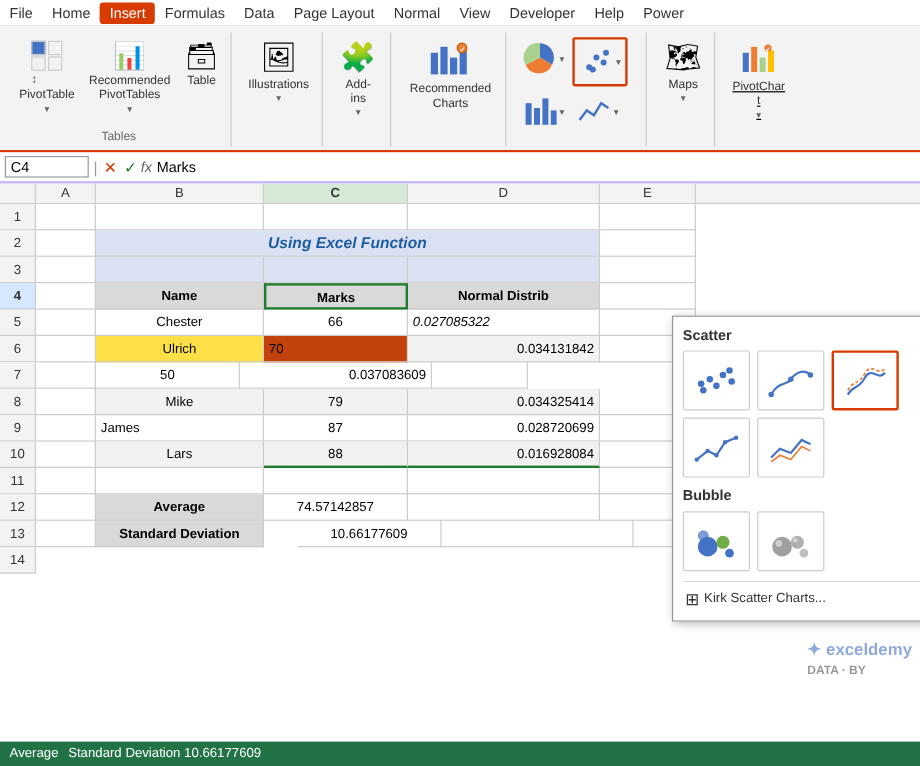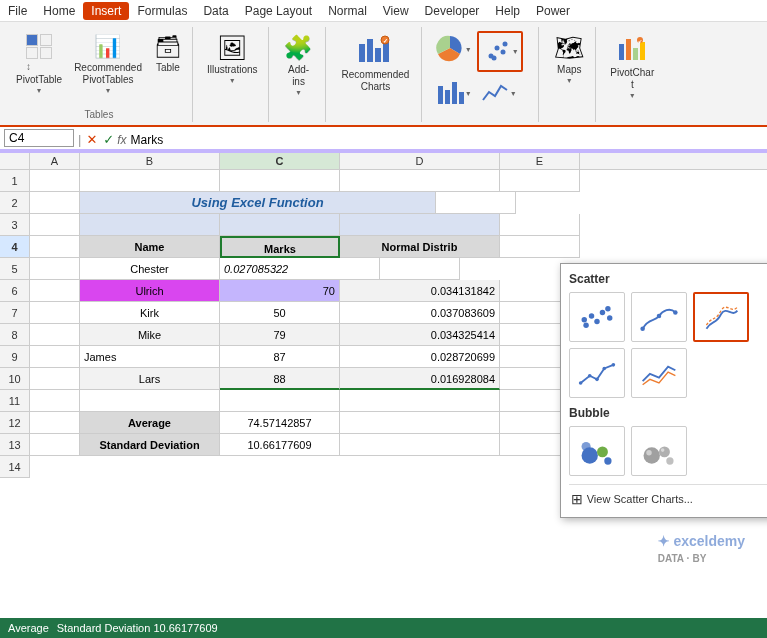--- a/index.html
+++ b/index.html
@@ -10,21 +10,21 @@
     .menu-item { padding: 2px 8px; font-size: 12px; cursor: pointer; color: #333; }
     .menu-item.active { background: #d83b01; color: #fff; border-radius: 3px; }
 
     
     .ribbon { background: #f3f3f3; border-bottom: 2px solid #d83b01; padding: 4px 6px 2px; display: flex; gap: 4px; height: 110px; align-items: flex-end; }
     .ribbon-btn { display: flex; flex-direction: column; align-items: center; cursor: pointer; padding: 3px 4px; border-radius: 2px; min-width: 40px; }
     .ribbon-btn .btn-label { font-size: 10px; text-align: center; color: #333; margin-top: 2px; line-height: 1.2; }
     .ribbon-btn .dropdown-arrow { font-size: 8px; color: #666; }
 
     
-    .formula-bar { display: flex; align-items: flex-end; border-bottom: 4px solid #c4b5fd; padding: 2px 4px; height: 26px; background: #fff; }
+    .formula-bar { display: flex; align-items: center; border-bottom: 2px solid #c4b5fd; padding: 2px 4px; height: 26px; background: #fff; }
 
     
     .spreadsheet-container { display: flex; flex-direction: column; position: relative; }
     .col-headers { display: flex; background: #f3f3f3; border-bottom: 1px solid #ccc; }
     .row-number-col { width: 30px; min-width: 30px; border-right: 1px solid #ccc; background: #f3f3f3; }
     .col-header { border-right: 1px solid #ccc; text-align: center; font-size: 11px; color: #333; padding: 2px 0; background: #f3f3f3; }
     .col-a { width: 50px; }
     .col-b { width: 140px; }
     .col-c { width: 120px; }
     .col-d { width: 160px; }
@@ -92,21 +92,21 @@
       padding: 2px;
       border-top: 1px solid #ddd;
       padding-top: 6px;
     }
     .more-icon { margin-right: 4px; font-size: 14px; }
 
     
     .watermark {
       position: absolute;
       bottom: 8px;
-      right: 22px;
+      right: 7px;
       font-size: 14px;
       color: rgba(100,150,200,0.5);
       font-weight: bold;
       pointer-events: none;
     }
 
     
     .cell-ref-box {
       display: flex;
       align-items: center;
@@ -273,21 +273,21 @@
     <div style="display:flex; gap:4px; align-items:flex-start; margin-top:4px;">
       <div class="ribbon-btn">
         <div style="font-size:24px;">🗺</div>
         <div class="btn-label">Maps</div>
         <div class="dropdown-arrow">▾</div>
       </div>
     </div>
     <div style="font-size:10px;color:#666;padding-bottom:2px;"></div>
   </div>
 
-  <div style="display:flex; flex-direction:row; padding:0 6px; height:95px; justify-content:space-between;">
+  <div style="display:flex; flex-direction:row; padding:0 6px; height:95px; justify-content:space-between;text-decoration:underline;">
     <div style="display:flex; gap:4px; align-items:flex-start; margin-top:4px;">
       <div class="ribbon-btn">
         <div>
           <svg width="30" height="28">
             <rect x="2" y="10" width="5" height="16" fill="#4472c4"></rect>
             <rect x="9" y="5" width="5" height="21" fill="#ed7d31"></rect>
             <rect x="16" y="14" width="5" height="12" fill="#a9d18e"></rect>
             <rect x="23" y="8" width="5" height="18" fill="#ffc000"></rect>
             <circle cx="23" cy="6" r="3" fill="#ed7d31"></circle>
             <text x="21" y="8.5" font-size="5" fill="white" font-weight="bold">↙</text>
@@ -343,21 +343,21 @@
       <div class="grid-row">
         <div class="grid-cell col-a"></div>
         <div class="grid-cell col-b"></div>
         <div class="grid-cell col-c"></div>
         <div class="grid-cell col-d"></div>
         <div class="grid-cell col-e"></div>
       </div>
 
       <div class="grid-row">
         <div class="grid-cell col-a"></div>
-        <div class="grid-cell title-cell" style="width:356px; font-size:13px;">Using Excel Function</div>
+        <div class="grid-cell title-cell" style="width:420px; font-size:13px;">Using Excel Function</div>
         <div class="grid-cell col-e"></div>
       </div>
 
       <div class="grid-row">
         <div class="grid-cell col-a"></div>
         <div class="grid-cell col-b" style="background:#d9e1f2;"></div>
         <div class="grid-cell col-c" style="background:#d9e1f2;"></div>
         <div class="grid-cell col-d" style="background:#d9e1f2;"></div>
         <div class="grid-cell col-e"></div>
       </div>
@@ -367,35 +367,35 @@
         <div class="grid-cell header-cell col-b">Name</div>
         <div class="grid-cell header-cell col-c selected">Marks</div>
         <div class="grid-cell header-cell col-d">Normal Distrib</div>
         <div class="grid-cell col-e"></div>
       </div>
 
 
       <div class="grid-row">
         <div class="grid-cell col-a"></div>
         <div class="grid-cell col-b" style="text-align:center;">Chester</div>
+        <div class="grid-cell col-c" style="text-align:center;">66</div>
         <div class="grid-cell col-d" style="text-align:left;font-style:italic;">0.027085322</div>
         <div class="grid-cell col-e"></div>
       </div>
 
       <div class="grid-row">
         <div class="grid-cell col-a"></div>
-        <div class="grid-cell col-b" style="text-align:center;background:#d946ef;">Ulrich</div>
-        <div class="grid-cell col-c" style="text-align:right;background:#c4b5fd;">70</div>
+        <div class="grid-cell col-b" style="text-align:center;background:#fde047;">Ulrich</div>
+        <div class="grid-cell col-c" style="text-align:left;background:#c2410c;">70</div>
         <div class="grid-cell col-d" style="text-align:right;background:#f2f2f2;">0.034131842</div>
         <div class="grid-cell col-e"></div>
       </div>
 
       <div class="grid-row">
         <div class="grid-cell col-a"></div>
-        <div class="grid-cell col-b" style="text-align:center;">Kirk</div>
         <div class="grid-cell col-c" style="text-align:center;">50</div>
         <div class="grid-cell col-d" style="text-align:right;">0.037083609</div>
         <div class="grid-cell col-e"></div>
       </div>
 
       <div class="grid-row">
         <div class="grid-cell col-a"></div>
         <div class="grid-cell col-b" style="text-align:center;background:#f2f2f2;">Mike</div>
         <div class="grid-cell col-c" style="text-align:center;background:#f2f2f2;">79</div>
         <div class="grid-cell col-d" style="text-align:right;background:#f2f2f2;">0.034325414</div>
@@ -430,21 +430,21 @@
         <div class="grid-cell col-a"></div>
         <div class="grid-cell summary-label col-b">Average</div>
         <div class="grid-cell summary-val col-c" style="text-align:center;">74.57142857</div>
         <div class="grid-cell col-d"></div>
         <div class="grid-cell col-e"></div>
       </div>
 
       <div class="grid-row">
         <div class="grid-cell col-a"></div>
         <div class="grid-cell summary-label col-b">Standard Deviation</div>
-        <div class="grid-cell summary-val col-c" style="text-align:center;">10.66177609</div>
+        <div class="grid-cell summary-val col-c" style="text-align:center;margin-left:28px;">10.66177609</div>
         <div class="grid-cell col-d"></div>
         <div class="grid-cell col-e"></div>
       </div>
     </div>
   </div>
 
   <div class="dropdown-panel">
     <div class="dropdown-section-title">Scatter</div>
     <div class="chart-options">
 
@@ -513,21 +513,21 @@
           <circle cx="11" cy="21" r="3" fill="rgba(255,255,255,0.5)"></circle>
           <circle cx="28" cy="20" r="6" fill="#b0b0b0"></circle>
           <circle cx="26" cy="18" r="2" fill="rgba(255,255,255,0.5)"></circle>
           <circle cx="34" cy="30" r="4" fill="#c0c0c0"></circle>
         </svg>
       </div>
     </div>
 
     <div class="more-link">
       <span class="more-icon">⊞</span>
-      <span>View Scatter Charts...</span>
+      <span>Kirk Scatter Charts...</span>
     </div>
   </div>
 
   <div class="watermark">
     <span style="color:#4472c4;opacity:0.6;">✦ exceldemy</span><br>
     <span style="font-size:10px;color:#999;">DATA · BY</span>
   </div>
 </div>
 
 <div style="background:#217346; color:#fff; display:flex; align-items:center; padding:2px 8px; font-size:11px; height:20px; position:absolute; bottom:0; left:0; right:0;">

